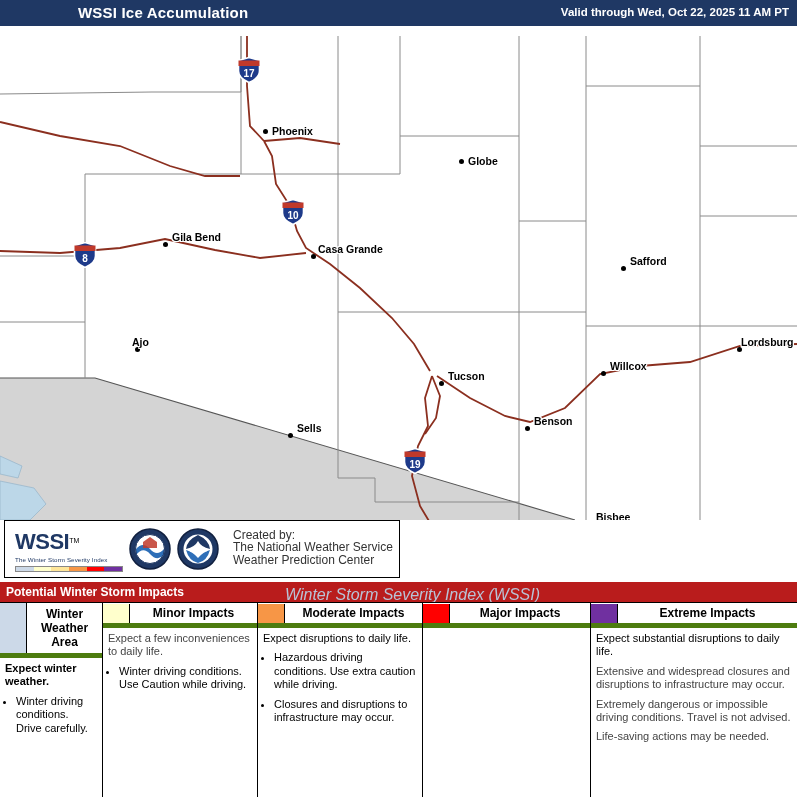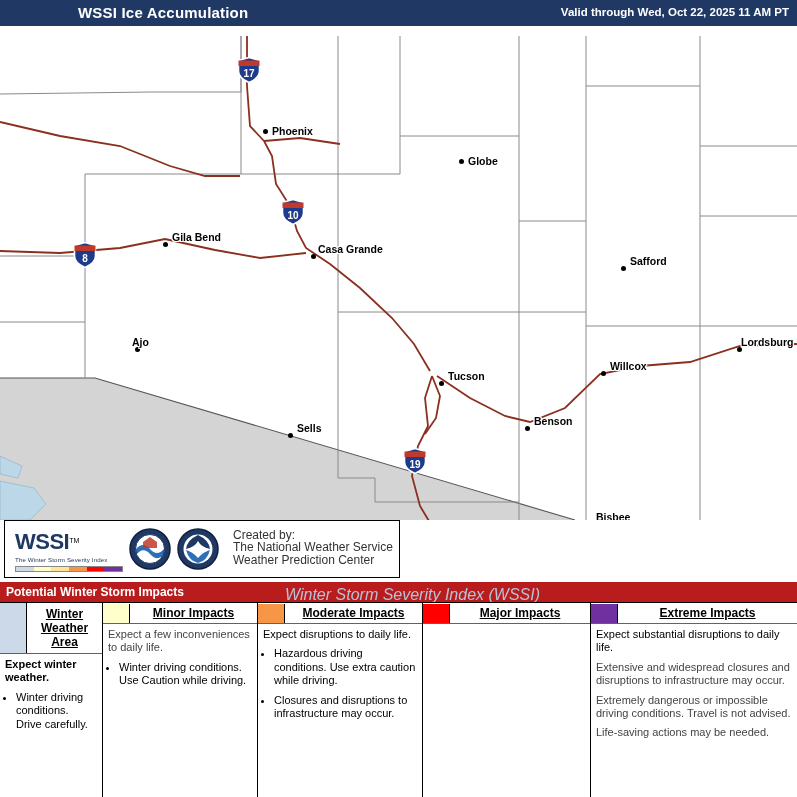--- a/index.html
+++ b/index.html
@@ -89,22 +89,21 @@
   }
   .lcol{
     position:relative;
     box-sizing:border-box;
     border-right:1px solid #000;
     padding:0;
   }
   .lcol:last-child{border-right:none;}
   .lhead{
     height:20px;display:flex;align-items:center;
-    border-bottom:1px solid #4d7c0f;
-    text-decoration:underline;
+    border-bottom:5px solid #4d7c0f;
   }
   .swatch{
     width:26px;height:19px;border-right:1px solid #000;flex:0 0 26px;
   }
   .lhead .htxt{
     flex:1;text-align:center;font-size:12px;font-weight:bold;color:#000;
     padding:0 2px;
   }
   .lbody{padding:4px 5px 0 5px;}
   .lbody p{margin:0 0 6px 0;font-size:11px;line-height:13.4px;color:#444;}

